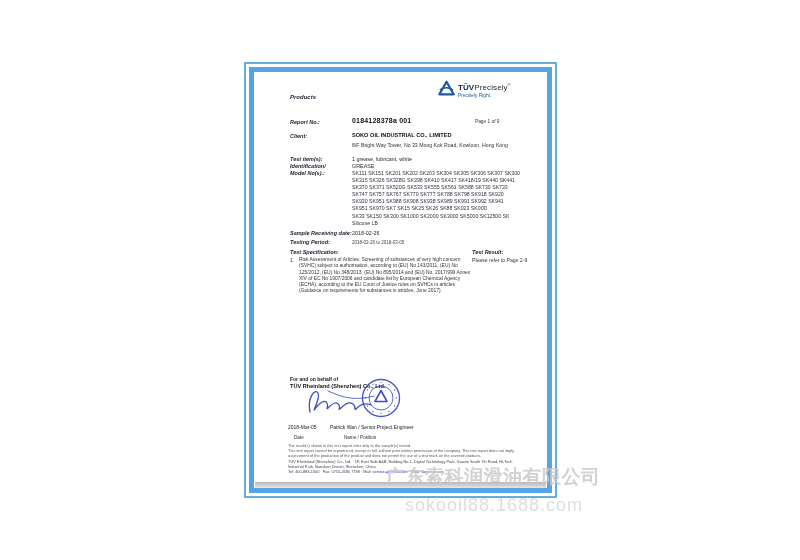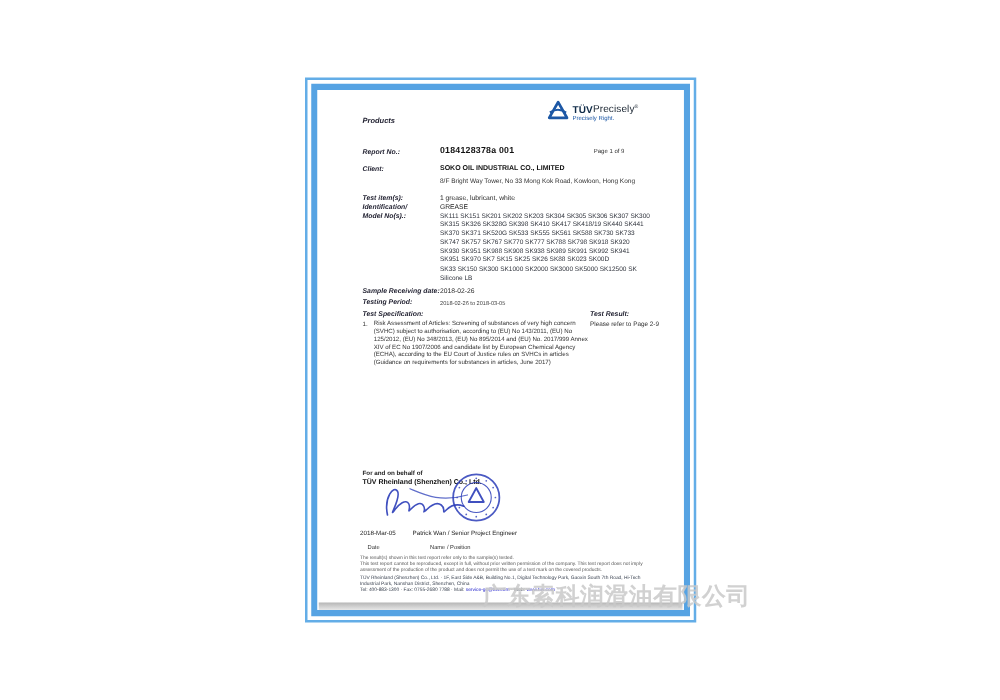--- a/index.html
+++ b/index.html
@@ -160,14 +160,15 @@
       <div class="abs addrblock" style="left:34px; top:398px;">
         <span>Tel: 400-883-1300 · Fax: 0755-2680 7788 · Mail: </span><span class="bluelink">service-gc@tuv.com</span><span> · Web: </span><span class="bluelink">www.tuv.com</span>
       </div>
 
       <div class="scan-strip"></div>
     </div>
    </div>
   </div>
 
   <div class="wm-cn">广东索科润滑油有限公司</div>
+  <div class="wm-url">sokooil88.1688.com</div>
 
 </div>
 
 </body></html>

